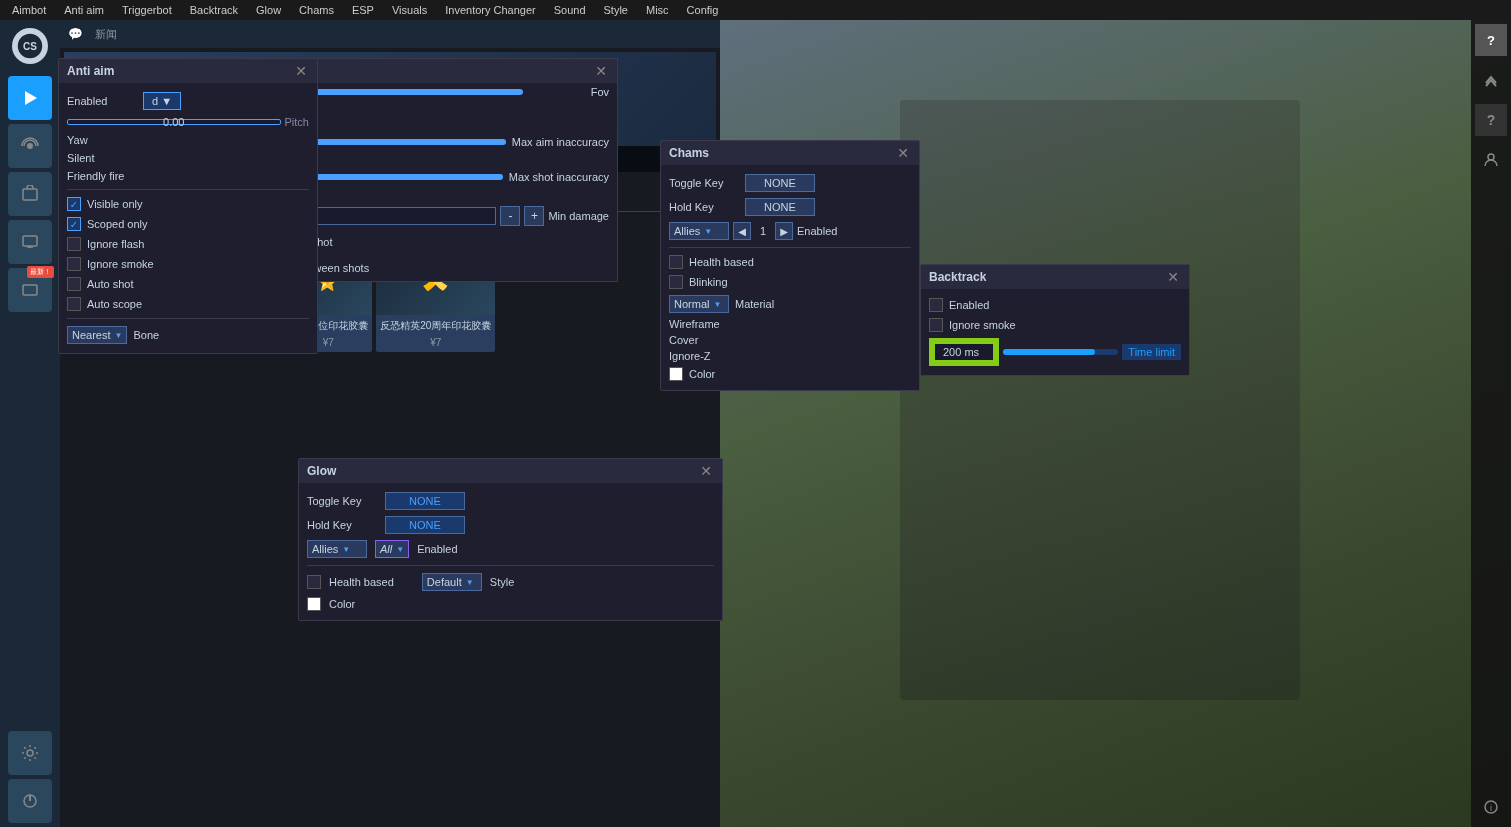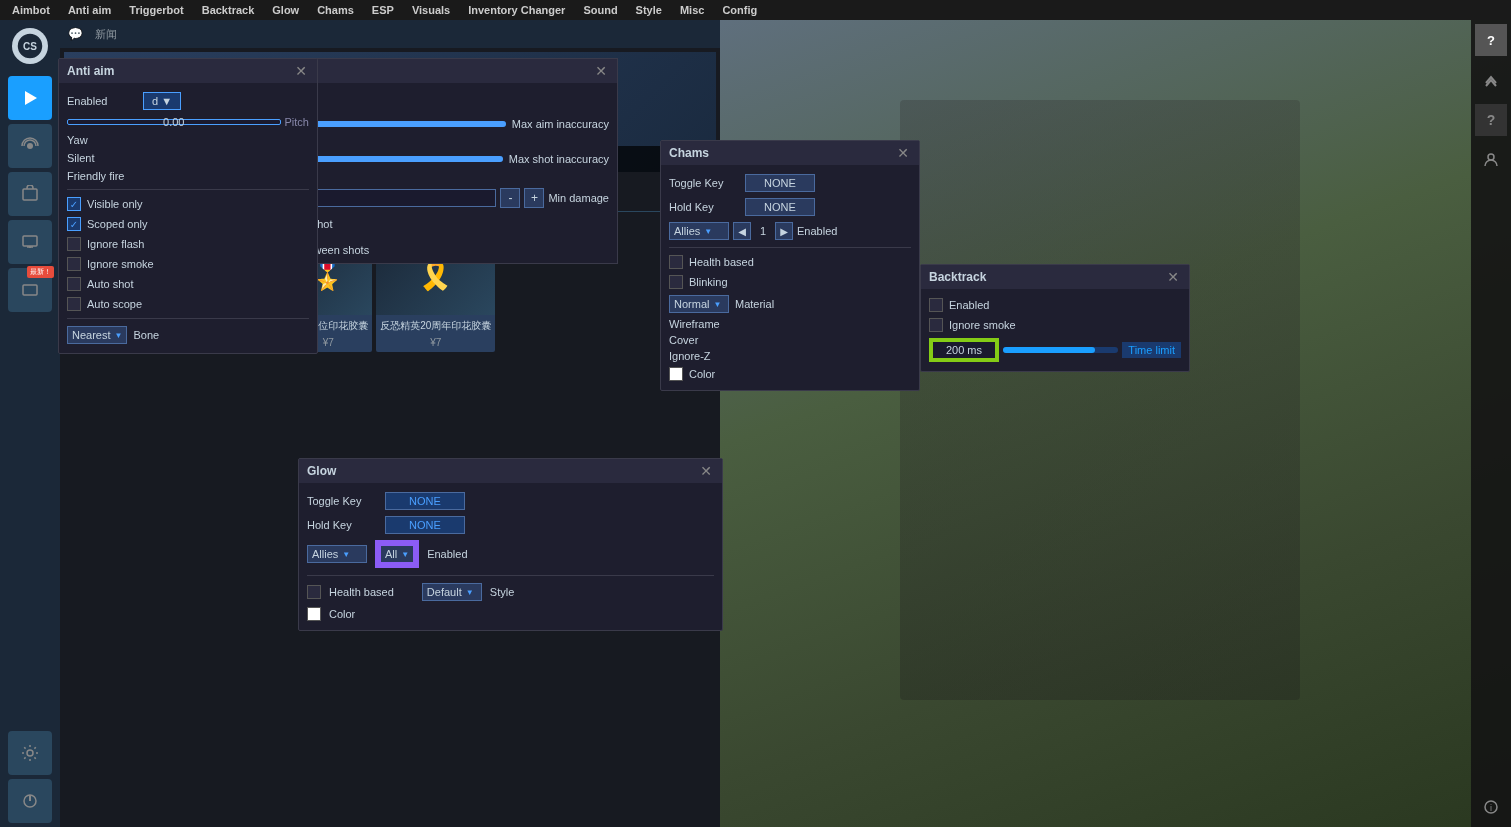--- a/index.html
+++ b/index.html
@@ -29,21 +29,20 @@
       position: absolute;
       top: 0; left: 0;
       width: 1511px;
       height: 20px;
       background: #1a1a1a;
       display: flex;
       align-items: center;
       z-index: 100;
       padding: 0 4px;
       gap: 2px;
-      font-weight: bold;
     }
     .menu-item {
       color: #ccc;
       font-size: 11px;
       padding: 2px 8px;
       cursor: pointer;
       white-space: nowrap;
     }
 
     
@@ -488,26 +487,25 @@
       padding: 3px 0;
     }
     .time-slider-block {
       display: flex;
       align-items: center;
       gap: 4px;
       padding: 3px 0;
     }
     .time-value {
       background: #1a1a2e;
-      border: 4px solid #84cc16;
+      border: 6px solid #84cc16;
       color: #c6d4df;
       font-size: 11px;
       padding: 2px 8px;
       min-width: 70px;
-      text-align: center;
     }
     .time-slider {
       flex: 1;
       height: 6px;
       background: #1a3a6e;
       border-radius: 3px;
       position: relative;
     }
     .time-slider-fill {
       width: 80%;
@@ -539,28 +537,29 @@
       border: 1px solid #4a6a9e;
       color: #4a9fff;
       font-size: 11px;
       padding: 2px 16px;
       cursor: pointer;
       min-width: 80px;
       text-align: center;
     }
     .all-dropdown {
       background: #2a3a5e;
-      border: 6px solid #8b5cf6;
+      border: 1px solid #8b5cf6;
       color: #c6d4df;
       font-size: 11px;
       padding: 2px 4px;
       display: flex;
       align-items: center;
       gap: 4px;
       cursor: pointer;
+      font-style: italic;
     }
     .glow-color-row {
       display: flex;
       align-items: center;
       gap: 8px;
       padding: 3px 0;
     }
   </style>
 </head>
 <body>
@@ -791,20 +790,24 @@
       <span class="bone-label">Bone</span>
     </div>
   </div>
 </div>
 
 <div class="aimbot-panel">
   <div class="aimbot-panel-close">
     <span class="dialog-close" style="margin-left:auto;">✕</span>
   </div>
 
+  <div class="aimbot-slider-block">
+    <div style="flex:1;height:6px;background:#4a9fff;border-radius:3px;"></div>
+    <span class="aimbot-slider-label">Fov</span>
+  </div>
   <div style="padding:1px 8px 2px;display:flex;justify-content:space-between;">
     <span style="color:#c6d4df;font-size:11px;">0.00</span>
   </div>
 
   <div style="padding:1px 8px 2px;">
     <span style="color:#c6d4df;font-size:11px;">1.00</span>
   </div>
 
   <div class="aimbot-slider-block">
     <div style="flex:1;height:6px;background:#1a3a6e;border-radius:3px;position:relative;">

